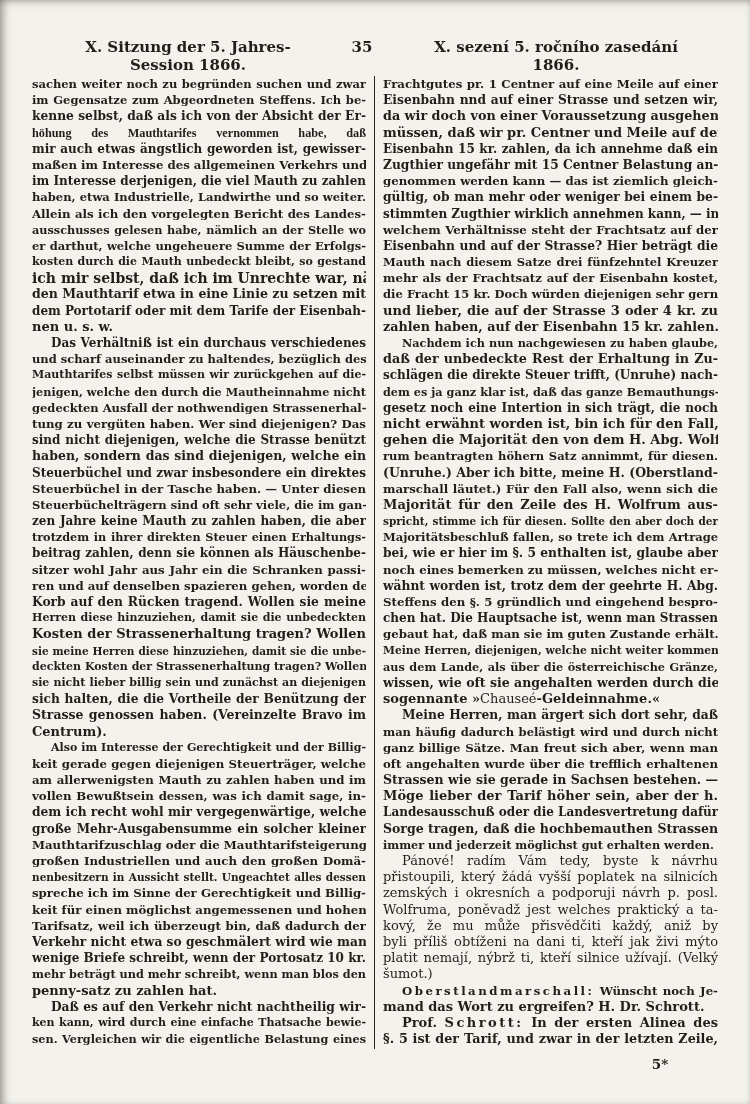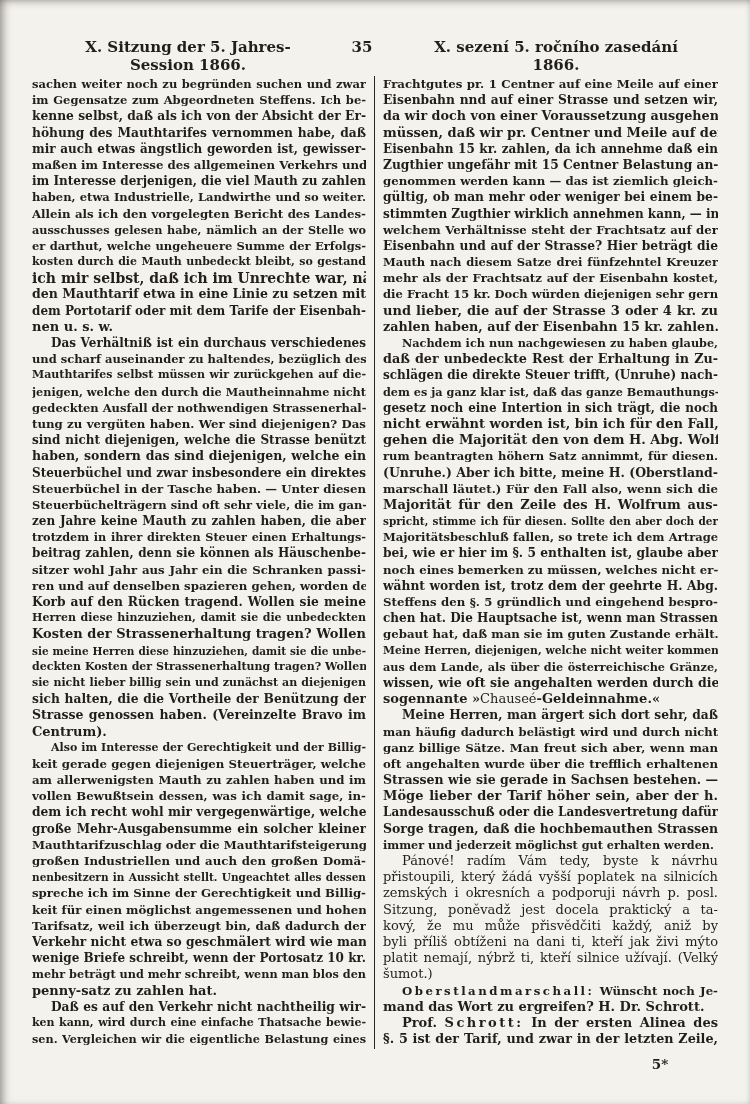--- a/index.html
+++ b/index.html
@@ -62,21 +62,21 @@
     <div class="h-left">X. Sitzung der 5. Jahres-Session 1866.</div>
     <div class="h-num">35</div>
     <div class="h-right">X. sezení 5. ročního zasedání 1866.</div>
   </div>
 
   <div class="columns">
     <div class="col left">
         <div class="line" style="font-size: 11.5px;">sachen weiter noch zu begründen suchen und zwar</div>
         <div class="line" style="font-size: 11.5px;">im Gegensatze zum Abgeordneten Steffens. Ich be-</div>
         <div class="line" style="font-size: 12.25px;">kenne selbst, daß als ich von der Absicht der Er-</div>
-        <div class="line" style="font-size: 12.25px;">höhung des Mauthtarifes vernommen habe, daß</div>
+        <div class="line" style="font-size: 12.25px; font-family: Liberation Serif, serif;">höhung des Mauthtarifes vernommen habe, daß</div>
         <div class="line" style="font-size: 12px;">mir auch etwas ängstlich geworden ist, gewisser-</div>
         <div class="line" style="font-size: 11.75px;">maßen im Interesse des allgemeinen Verkehrs und</div>
         <div class="line" style="font-size: 12px;">im Interesse derjenigen, die viel Mauth zu zahlen</div>
         <div class="line" style="font-size: 11.5px;">haben, etwa Industrielle, Landwirthe und so weiter.</div>
         <div class="line" style="font-size: 11.75px;">Allein als ich den vorgelegten Bericht des Landes-</div>
         <div class="line" style="font-size: 11.25px;">ausschusses gelesen habe, nämlich an der Stelle wo</div>
         <div class="line" style="font-size: 11.5px;">er darthut, welche ungeheuere Summe der Erfolgs-</div>
         <div class="line" style="font-size: 11px;">kosten durch die Mauth unbedeckt bleibt, so gestand</div>
         <div class="line" style="font-size: 14px;">ich mir selbst, daß ich im Unrechte war, nämlich</div>
         <div class="line" style="font-size: 12.5px;">den Mauthtarif etwa in eine Linie zu setzen mit</div>
@@ -173,21 +173,21 @@
         <div class="line" style="font-size: 11.75px;">ganz billige Sätze. Man freut sich aber, wenn man</div>
         <div class="line" style="font-size: 11.75px;">oft angehalten wurde über die trefflich erhaltenen</div>
         <div class="line" style="font-size: 12.5px;">Strassen wie sie gerade in Sachsen bestehen. —</div>
         <div class="line">Möge lieber der Tarif höher sein, aber der h.</div>
         <div class="line" style="font-size: 12px;">Landesausschuß oder die Landesvertretung dafür</div>
         <div class="line" style="font-size: 12.5px;">Sorge tragen, daß die hochbemauthen Strassen</div>
         <div class="line end" style="font-size: 11.25px;">immer und jederzeit möglichst gut erhalten werden.</div>
         <div class="line ind cz">Pánové! radím Vám tedy, byste k návrhu</div>
         <div class="line cz">přistoupili, který žádá vyšší poplatek na silnicích</div>
         <div class="line cz">zemských i okresních a podporuji návrh p. posl.</div>
-        <div class="line cz">Sitzung, poněvadž jest docela praktický a ta-</div>
+        <div class="line cz">Wolfruma, poněvadž jest welches praktický a ta-</div>
         <div class="line cz">kový, že mu může přisvědčiti každý, aniž by</div>
         <div class="line cz">byli příliš obtíženi na dani ti, kteří jak živi mýto</div>
         <div class="line cz">platit nemají, nýbrž ti, kteří silnice užívají. (Velký</div>
         <div class="line end cz">šumot.)</div>
         <div class="line ind" style="font-size: 11.75px;"><span class="sp">Oberstlandmarschall:</span><span> Wünscht noch Je-</span></div>
         <div class="line end">mand das Wort zu ergreifen? H. Dr. Schrott.</div>
         <div class="line ind"><span>Prof. </span><span class="sp">Schrott:</span><span> In der ersten Alinea des</span></div>
         <div class="line" style="font-size: 12.75px;">§. 5 ist der Tarif, und zwar in der letzten Zeile,</div>
       </div>
   </div>

